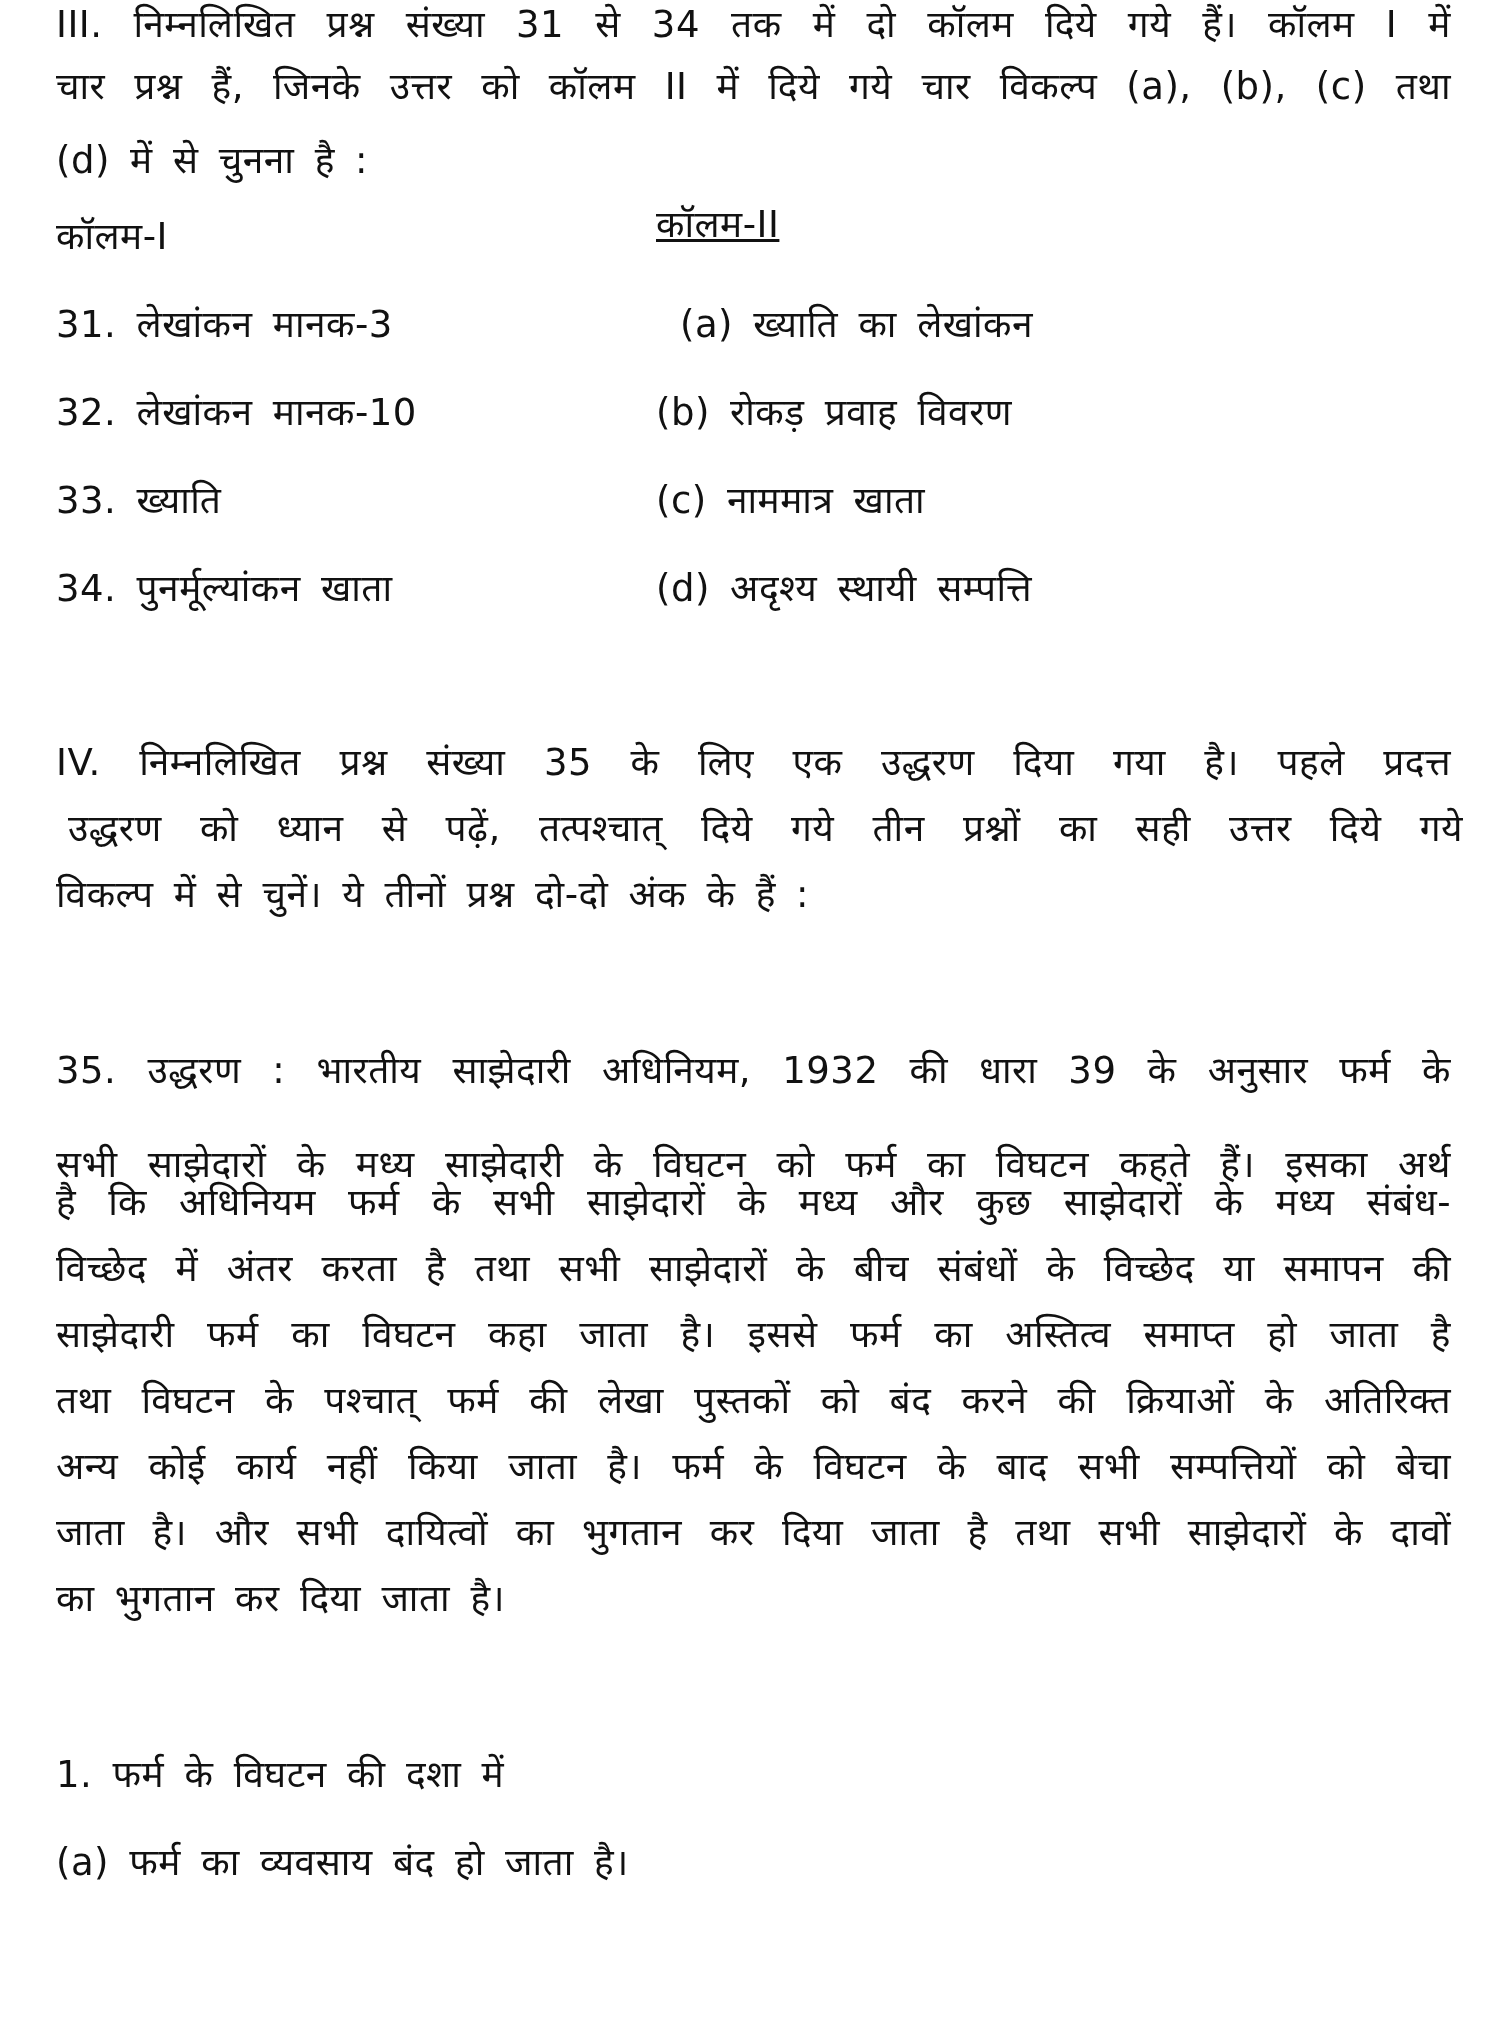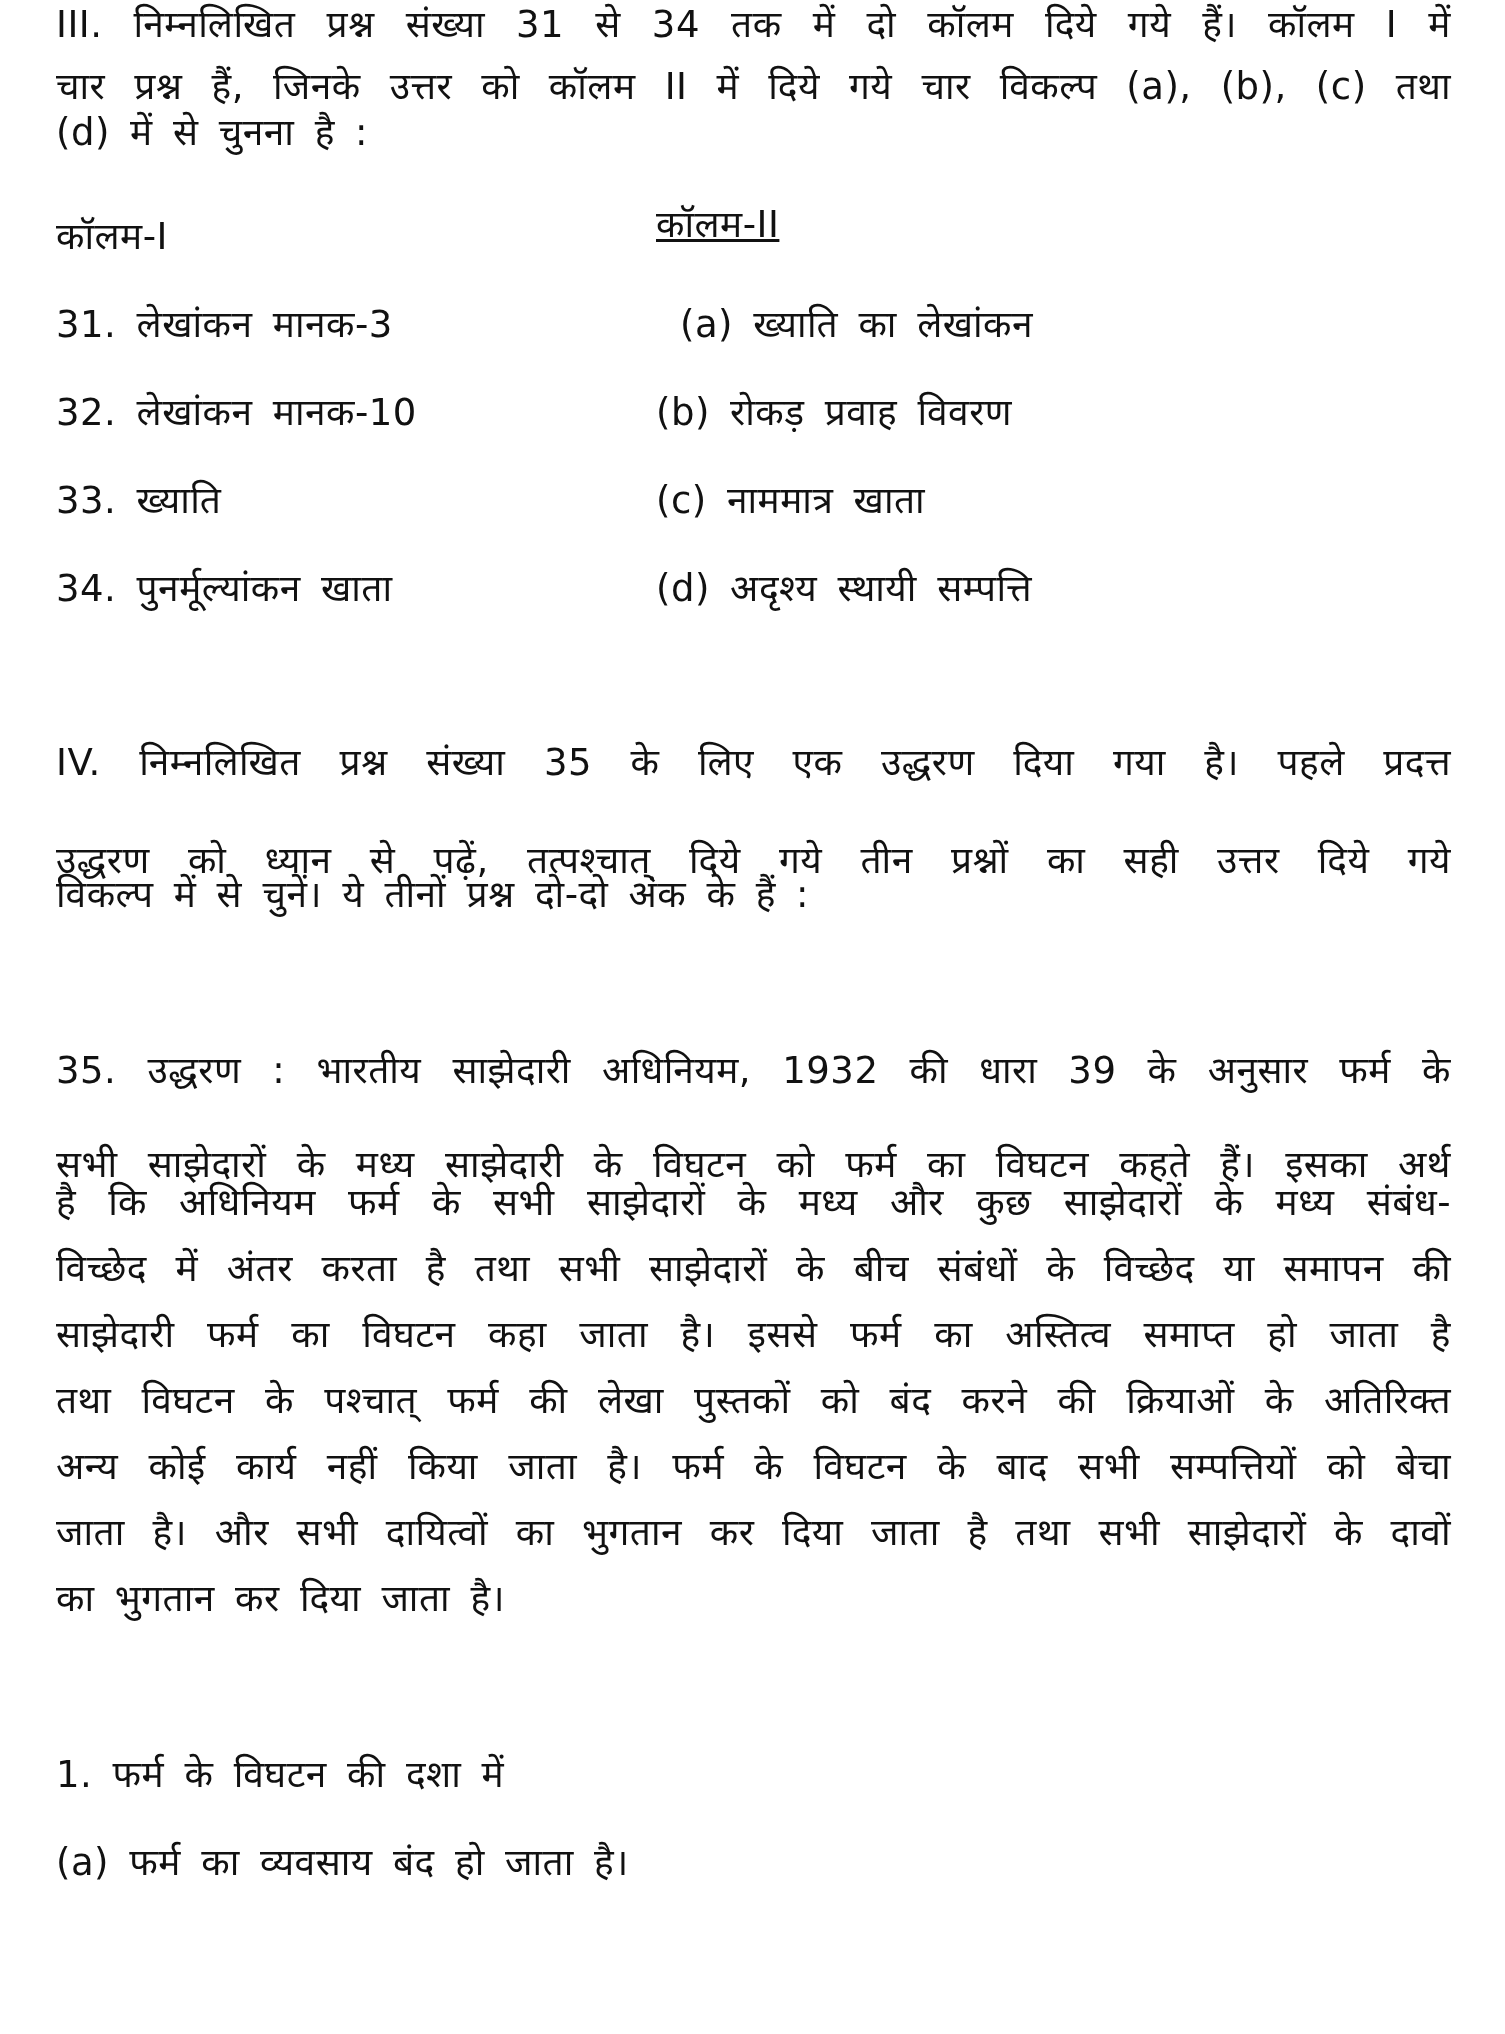--- a/index.html
+++ b/index.html
@@ -41,39 +41,39 @@
       text-align-last: justify;
     }
   </style>
 </head>
 <body>
 
 <div class="page">
 
   <div class="line justify" style="top:0px;">III. निम्नलिखित प्रश्न संख्या 31 से 34 तक में दो कॉलम दिये गये हैं। कॉलम I में</div>
   <div class="line justify" style="top:62px;">चार प्रश्न हैं, जिनके उत्तर को कॉलम II में दिये गये चार विकल्प (a), (b), (c) तथा</div>
-  <div class="line" style="top:108px;">(d) में से चुनना है :</div>
+  <div class="line" style="top:136px;">(d) में से चुनना है :</div>
 
   <div class="line" style="top:212px;">कॉलम-I</div>
   <div class="line col2" style="top:200px;text-decoration:underline;">कॉलम-II</div>
 
   <div class="line" style="top:300px;">31. लेखांकन मानक-3</div>
   <div class="line col2" style="top:300px;margin-left:24px;">(a) ख्याति का लेखांकन</div>
 
   <div class="line" style="top:388px;">32. लेखांकन मानक-10</div>
   <div class="line col2" style="top:388px;">(b) रोकड़ प्रवाह विवरण</div>
 
   <div class="line" style="top:476px;">33. ख्याति</div>
   <div class="line col2" style="top:476px;">(c) नाममात्र खाता</div>
 
   <div class="line" style="top:564px;">34. पुनर्मूल्यांकन खाता</div>
   <div class="line col2" style="top:564px;">(d) अदृश्य स्थायी सम्पत्ति</div>
 
   <div class="line justify" style="top:738px;">IV. निम्नलिखित प्रश्न संख्या 35 के लिए एक उद्धरण दिया गया है। पहले प्रदत्त</div>
-  <div class="line justify" style="top:836px;">उद्धरण को ध्यान से पढ़ें, तत्पश्चात् दिये गये तीन प्रश्नों का सही उत्तर दिये गये</div>
+  <div class="line justify" style="top:804px;margin-left:12px;">उद्धरण को ध्यान से पढ़ें, तत्पश्चात् दिये गये तीन प्रश्नों का सही उत्तर दिये गये</div>
   <div class="line" style="top:870px;">विकल्प में से चुनें। ये तीनों प्रश्न दो-दो अंक के हैं :</div>
 
   <div class="line justify" style="top:1046px;">35. उद्धरण : भारतीय साझेदारी अधिनियम, 1932 की धारा 39 के अनुसार फर्म के</div>
   <div class="line justify" style="top:1112px;margin-top:28px;">सभी साझेदारों के मध्य साझेदारी के विघटन को फर्म का विघटन कहते हैं। इसका अर्थ</div>
   <div class="line justify" style="top:1178px;">है कि अधिनियम फर्म के सभी साझेदारों के मध्य और कुछ साझेदारों के मध्य संबंध-</div>
   <div class="line justify" style="top:1244px;">विच्छेद में अंतर करता है तथा सभी साझेदारों के बीच संबंधों के विच्छेद या समापन की</div>
   <div class="line justify" style="top:1310px;">साझेदारी फर्म का विघटन कहा जाता है। इससे फर्म का अस्तित्व समाप्त हो जाता है</div>
   <div class="line justify" style="top:1442px;">अन्य कोई कार्य नहीं किया जाता है। फर्म के विघटन के बाद सभी सम्पत्तियों को बेचा</div>
   <div class="line justify" style="top:1376px;">तथा विघटन के पश्चात् फर्म की लेखा पुस्तकों को बंद करने की क्रियाओं के अतिरिक्त</div>
   <div class="line justify" style="top:1508px;">जाता है। और सभी दायित्वों का भुगतान कर दिया जाता है तथा सभी साझेदारों के दावों</div>

